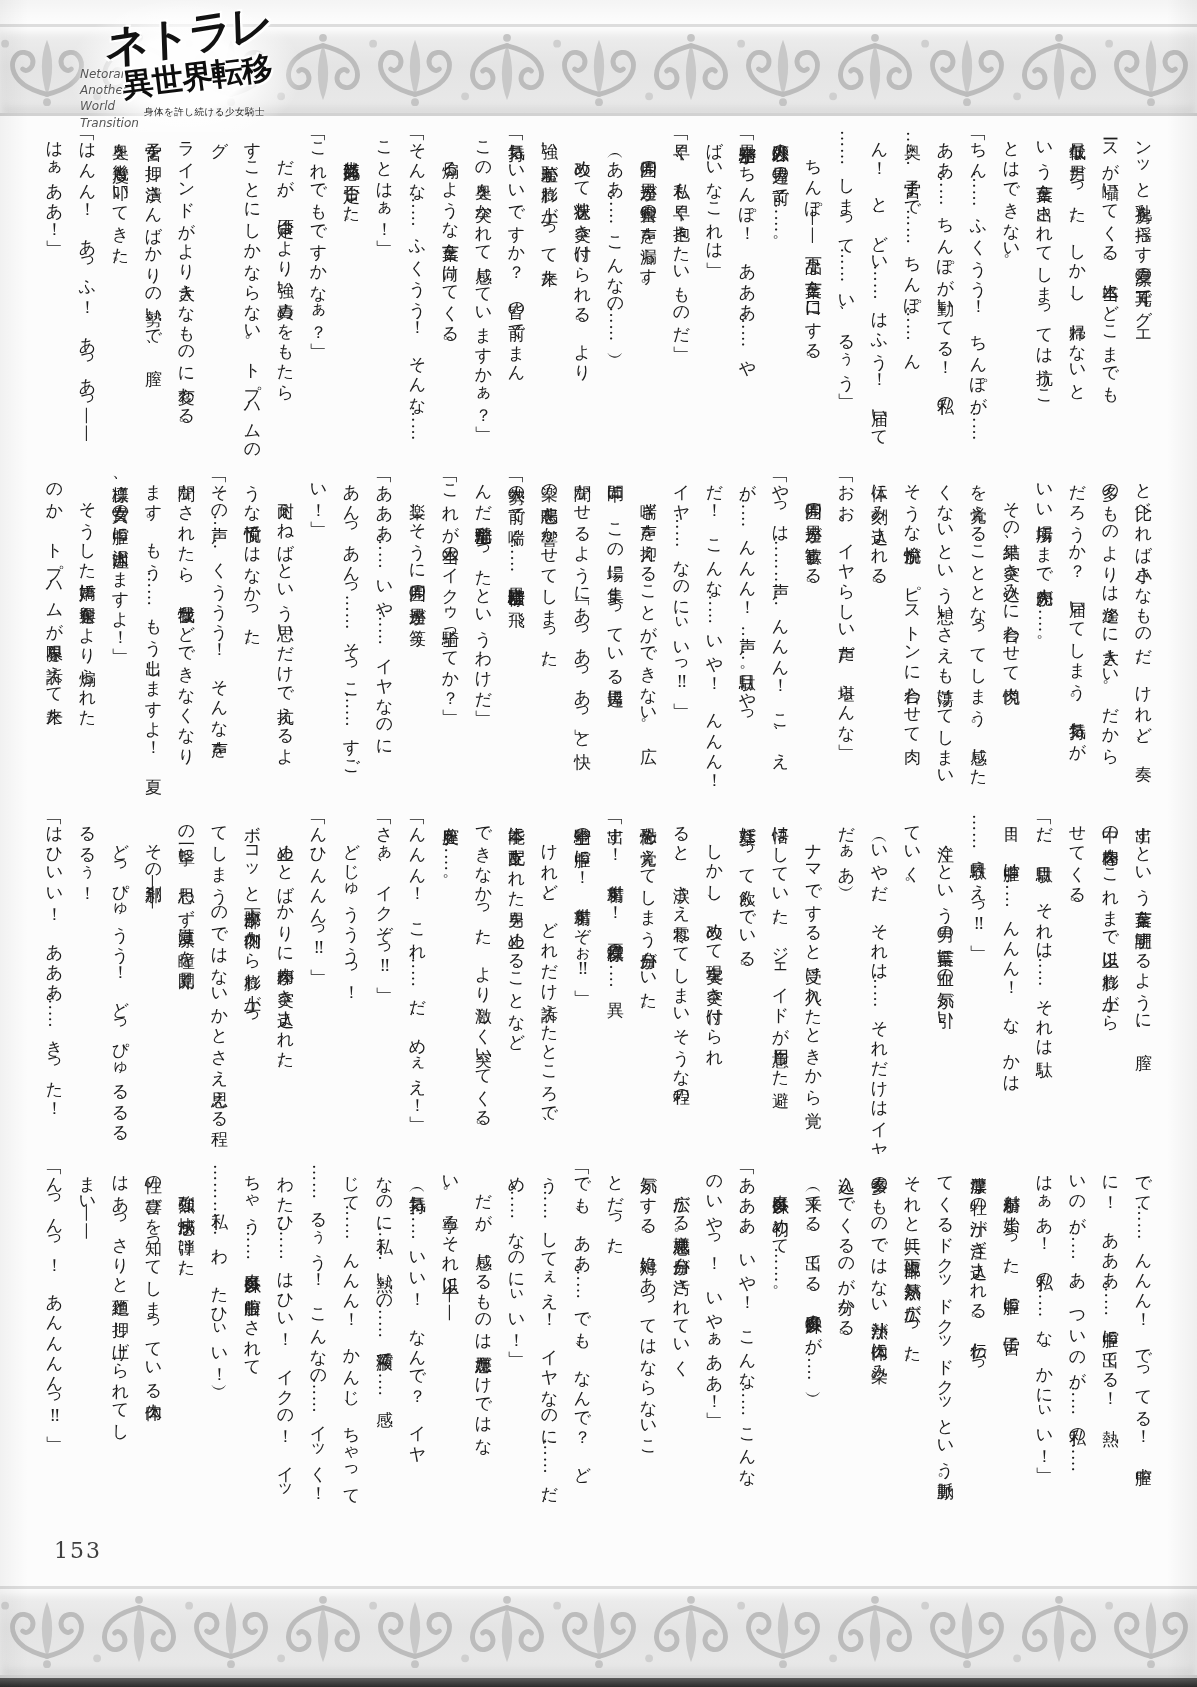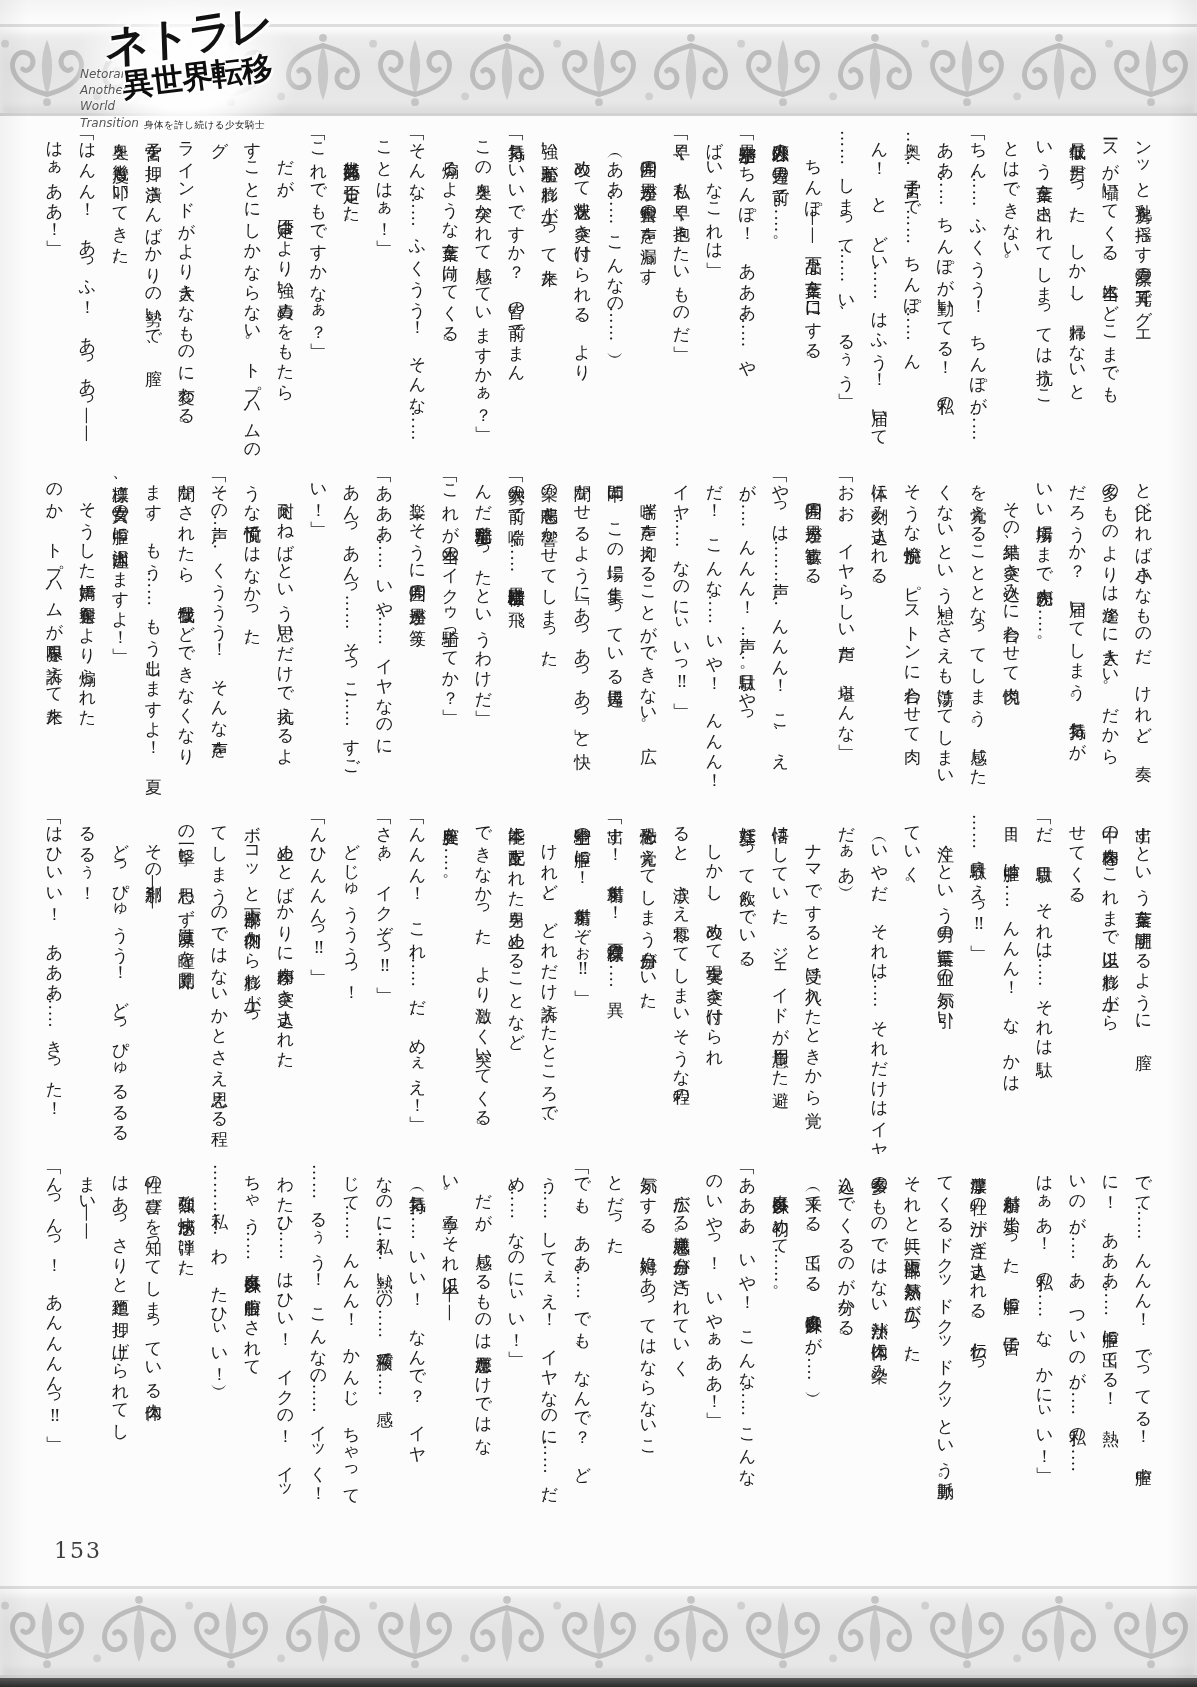--- a/index.html
+++ b/index.html
@@ -54,21 +54,21 @@
   .logo-en{
     position:absolute;left:10px;top:66px;width:64px;
     font-family:"DejaVu Sans","Liberation Sans",sans-serif;
     font-size:12px;line-height:1.35;color:#555;
     text-shadow:0 0 2px #fff;
     font-style:italic;
   }
   .logo-tagline{
     position:absolute;left:74px;top:106px;
     font-size:9.5px;color:#1a1a1a;letter-spacing:.5px;
-    text-shadow:0 0 2px #fff,0 0 2px #fff;white-space:nowrap;margin-top:13px;
+    text-shadow:0 0 2px #fff,0 0 2px #fff;white-space:nowrap;
   }
   
   .band{
     position:absolute;left:36px;width:1124px;
     writing-mode:vertical-rl;text-orientation:mixed;
     white-space:pre-line;overflow:hidden;
     font-size:17px;line-height:33px;letter-spacing:.9px;
     color:#1d1d1d;
   }
   .band.b1{top:130px;height:340px;}

